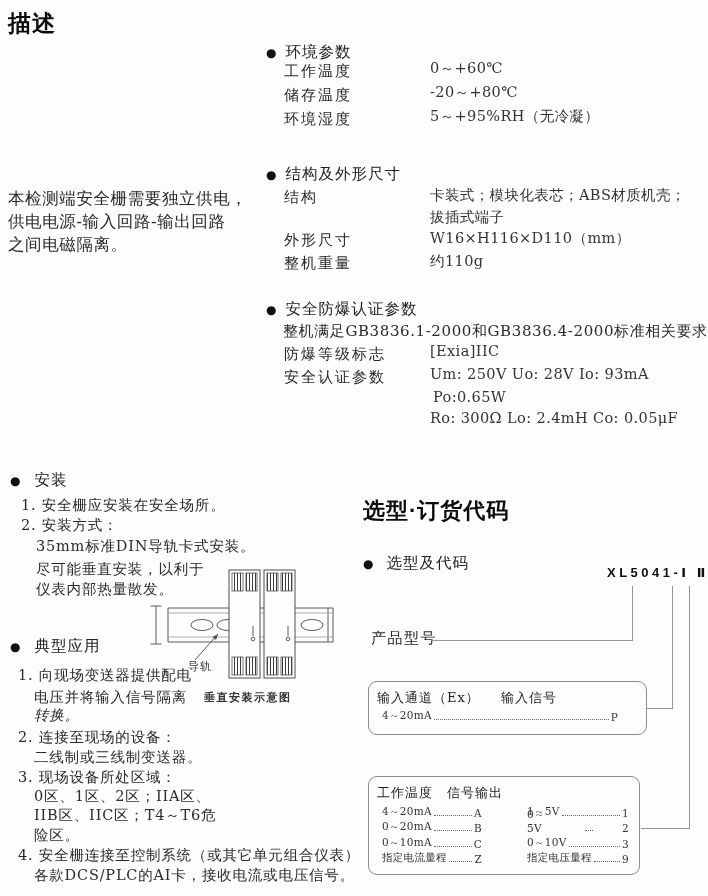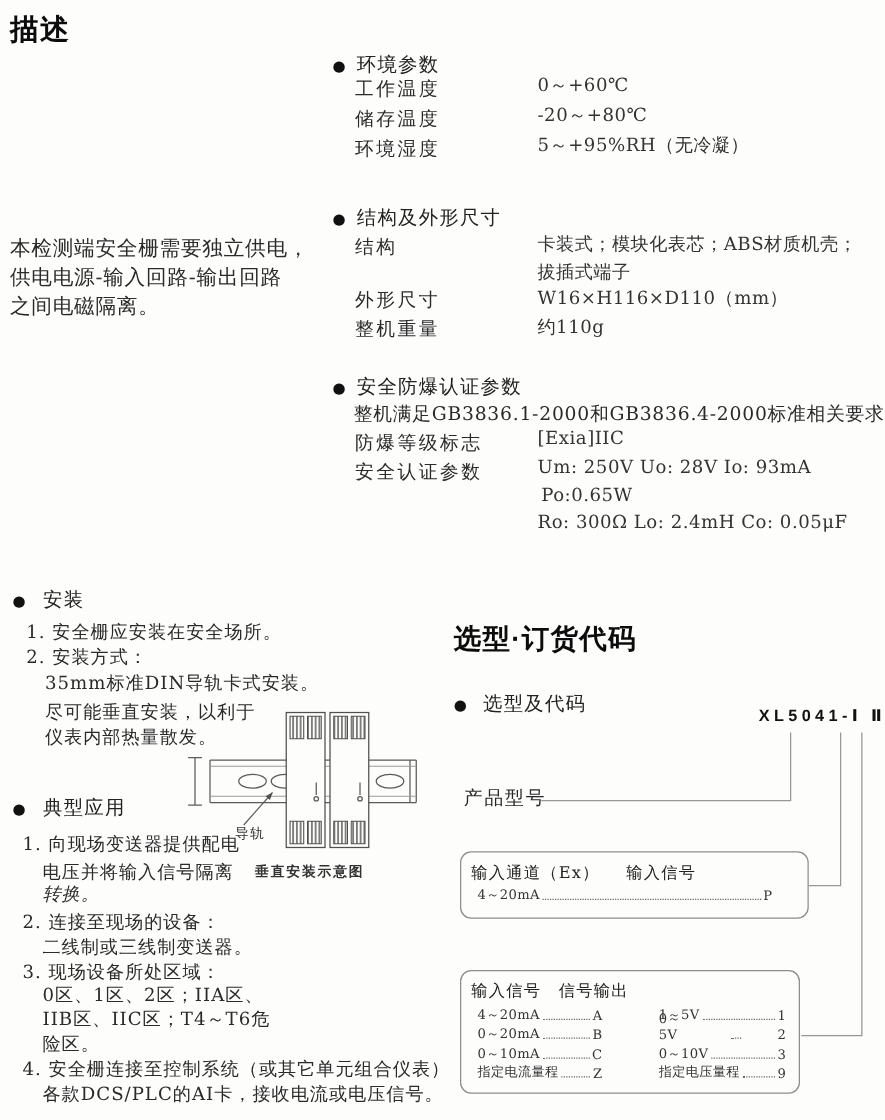--- a/index.html
+++ b/index.html
@@ -185,21 +185,21 @@
       <span style="margin-left:16px;">输入信号</span>
     </div>
     <div class="abs leader-row" style="left:13px; top:27px; width:236px;">
       <span>4～20mA</span>
       <span class="leader"></span>
       <span>P</span>
     </div>
   </div>
 
   <div class="code-box" style="left:368px; top:776px; width:272px; height:99px;">
-    <div class="box-header">输入信号　信号输出</div>
+    <div class="box-header">工作温度　信号输出</div>
 
     <div class="abs" style="left:13px; top:26px; width:100px;">
       <div class="leader-row" style="height:15.5px;">
         <span>4～20mA</span>
         <span class="leader"></span>
         <span>A</span>
       </div>
       <div class="leader-row" style="height:15.5px;">
         <span>0～20mA</span>
         <span class="leader"></span>

